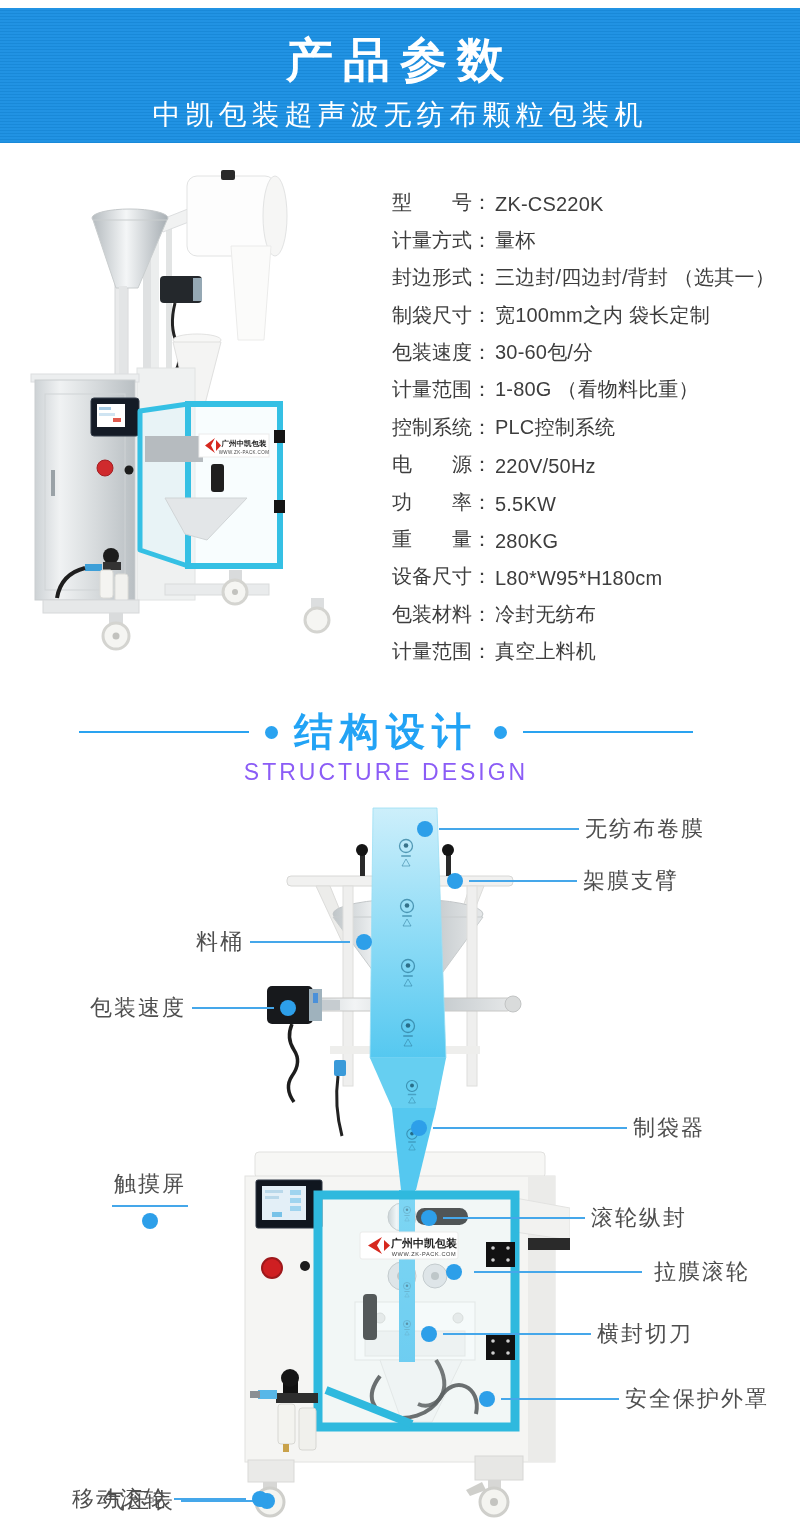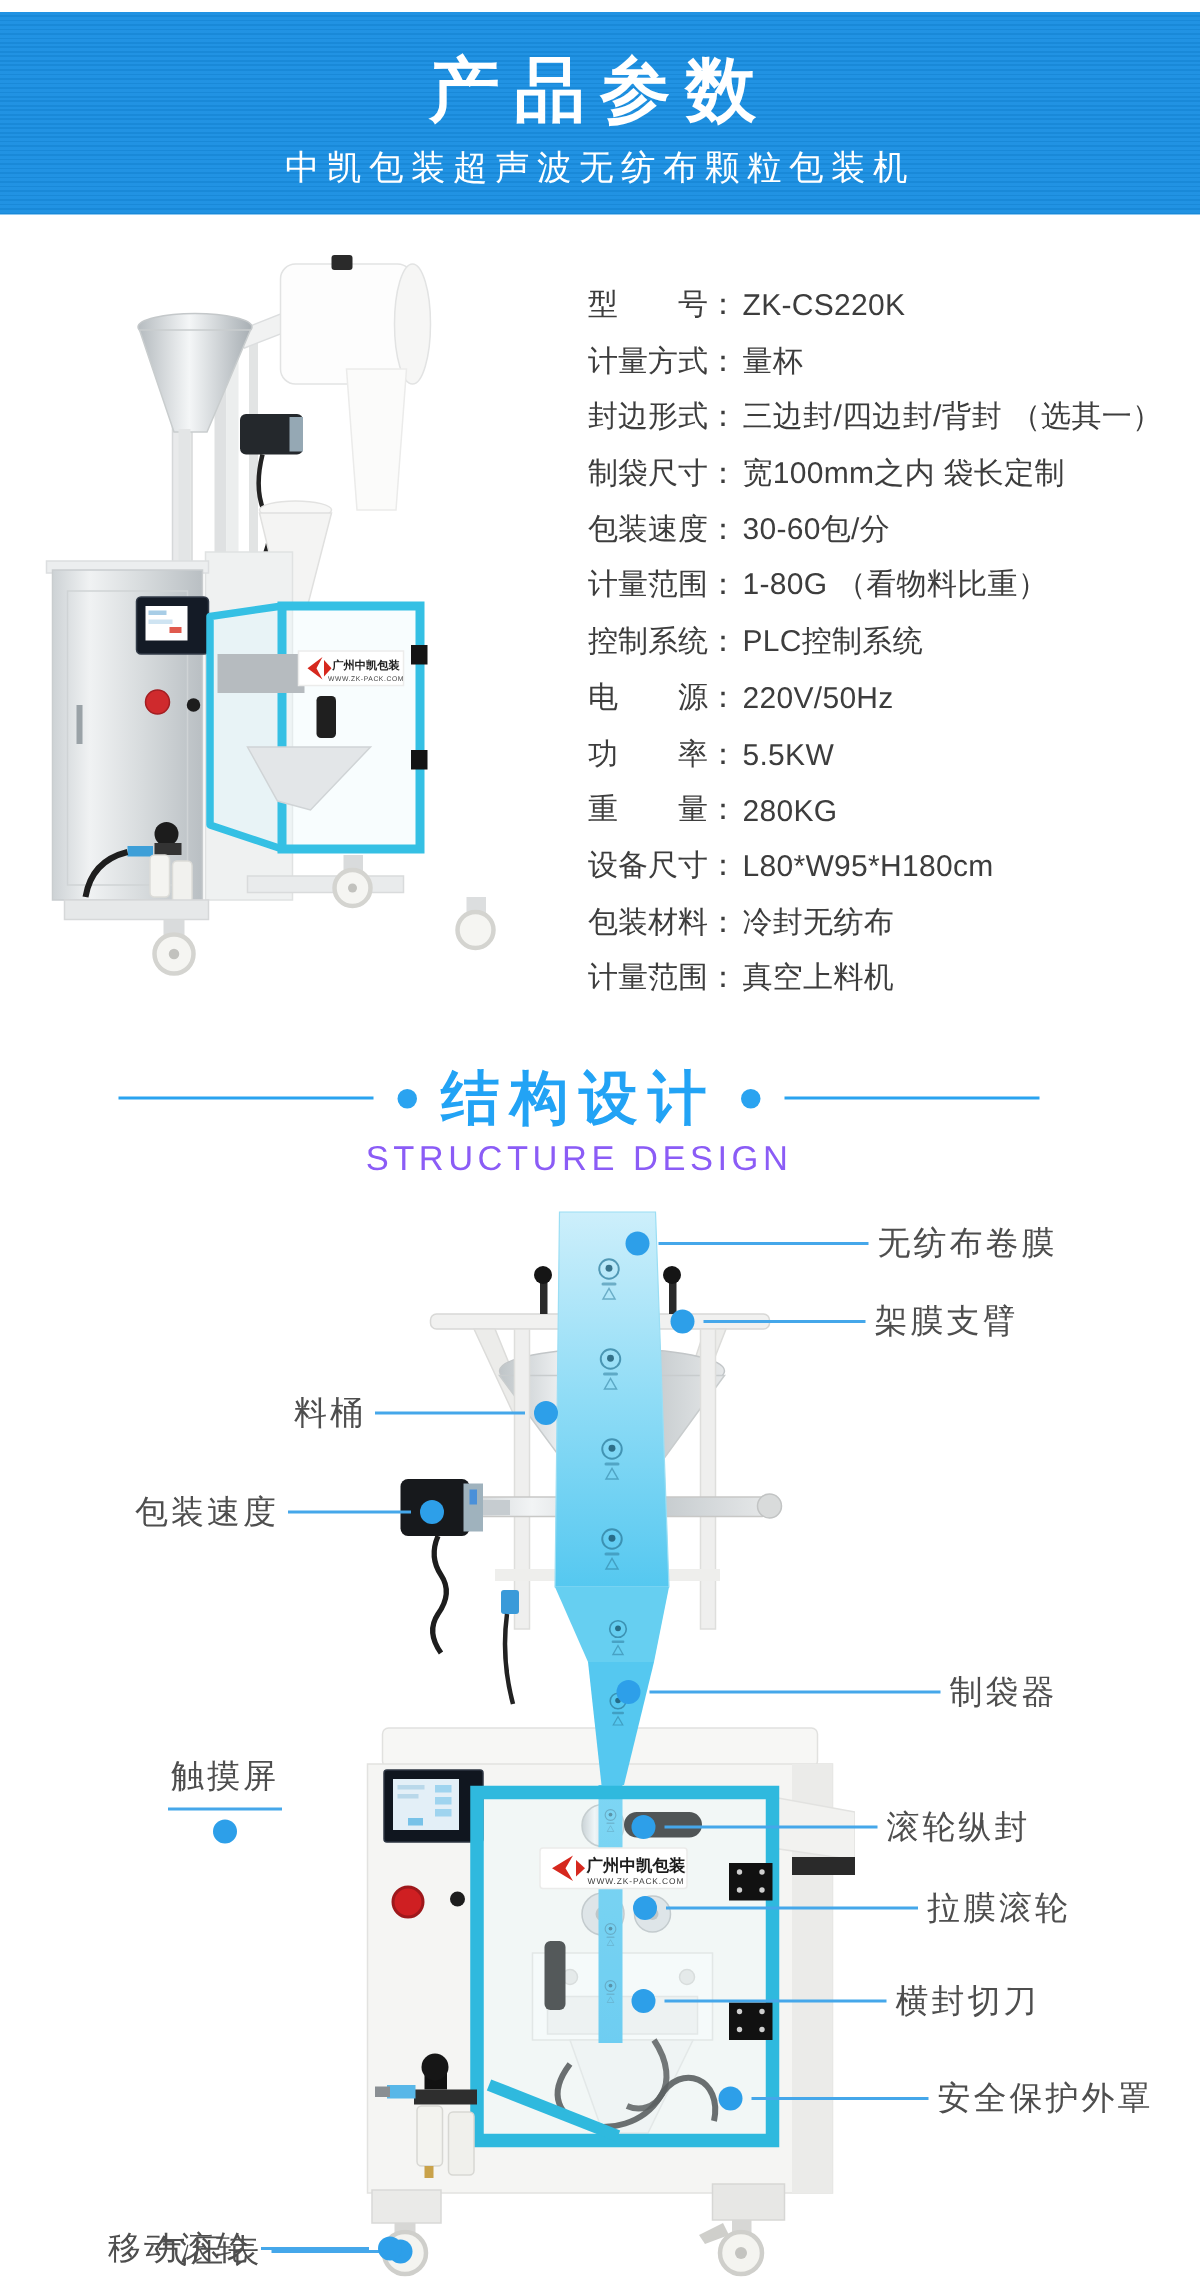--- a/index.html
+++ b/index.html
@@ -3,21 +3,21 @@
 <meta charset="utf-8">
 <style>
   html,body{margin:0;padding:0;background:#ffffff;}
   .page{position:relative;width:800px;height:1526px;margin:0 auto;background:#ffffff;overflow:hidden;
         font-family:"Liberation Sans","DejaVu Sans",sans-serif;padding-left:24px;}
   
   .hdr{position:absolute;top:8px;left:0;width:800px;height:135px;background:#1a8fe2;
        background-image:repeating-linear-gradient(0deg,rgba(0,0,0,0.045) 0 1px,rgba(255,255,255,0.03) 1px 3px);
        text-align:center;box-sizing:border-box;padding-top:26px;}
   .hdr-title{color:#ffffff;font-size:47px;font-weight:900;letter-spacing:10px;line-height:1.1;}
-  .hdr-sub{color:#ffffff;font-size:23px;letter-spacing:5px;margin-top:10px;}
+  .hdr-sub{color:#ffffff;font-size:28px;letter-spacing:5px;margin-top:10px;}
   
   .photo-wrap{position:absolute;left:15px;top:168px;width:360px;height:497px;}
   .specs{position:absolute;left:392px;top:179px;width:400px;}
   .spec-row{display:flex;align-items:flex-end;height:37.4px;font-size:20px;color:#3d3d3d;}
   .spec-label{flex:0 0 103px;white-space:nowrap;}
   .spec-value{white-space:nowrap;letter-spacing:0.2px;}
   
   .sec-head{position:absolute;top:705px;left:0;width:772px;text-align:center;}
   .sec-row{display:flex;align-items:center;justify-content:center;gap:16px;}
   .hline{width:170px;height:2px;background:#2aa3f0;}
@@ -391,21 +391,21 @@
   <div class="dlabel" style="left:112px;top:1199px;flex-direction:column;">
     <span class="txt">触摸屏</span>
       <span class="line" style="width:76px"></span>
       <span class="dot"></span>
   </div>
   <div class="dlabel" style="left:421px;top:1218px;">
     <span class="dot"></span>
       <span class="line" style="width:142px"></span>
       <span class="txt">滚轮纵封</span>
   </div>
-  <div class="dlabel" style="left:422px;top:1272px;">
+  <div class="dlabel" style="left:446px;top:1272px;gap:12px;">
     <span class="dot"></span>
       <span class="line" style="width:168px"></span>
       <span class="txt">拉膜滚轮</span>
   </div>
   <div class="dlabel" style="left:421px;top:1334px;">
     <span class="dot"></span>
       <span class="line" style="width:148px"></span>
       <span class="txt">横封切刀</span>
   </div>
   <div class="dlabel" style="left:103px;top:1501px;">

